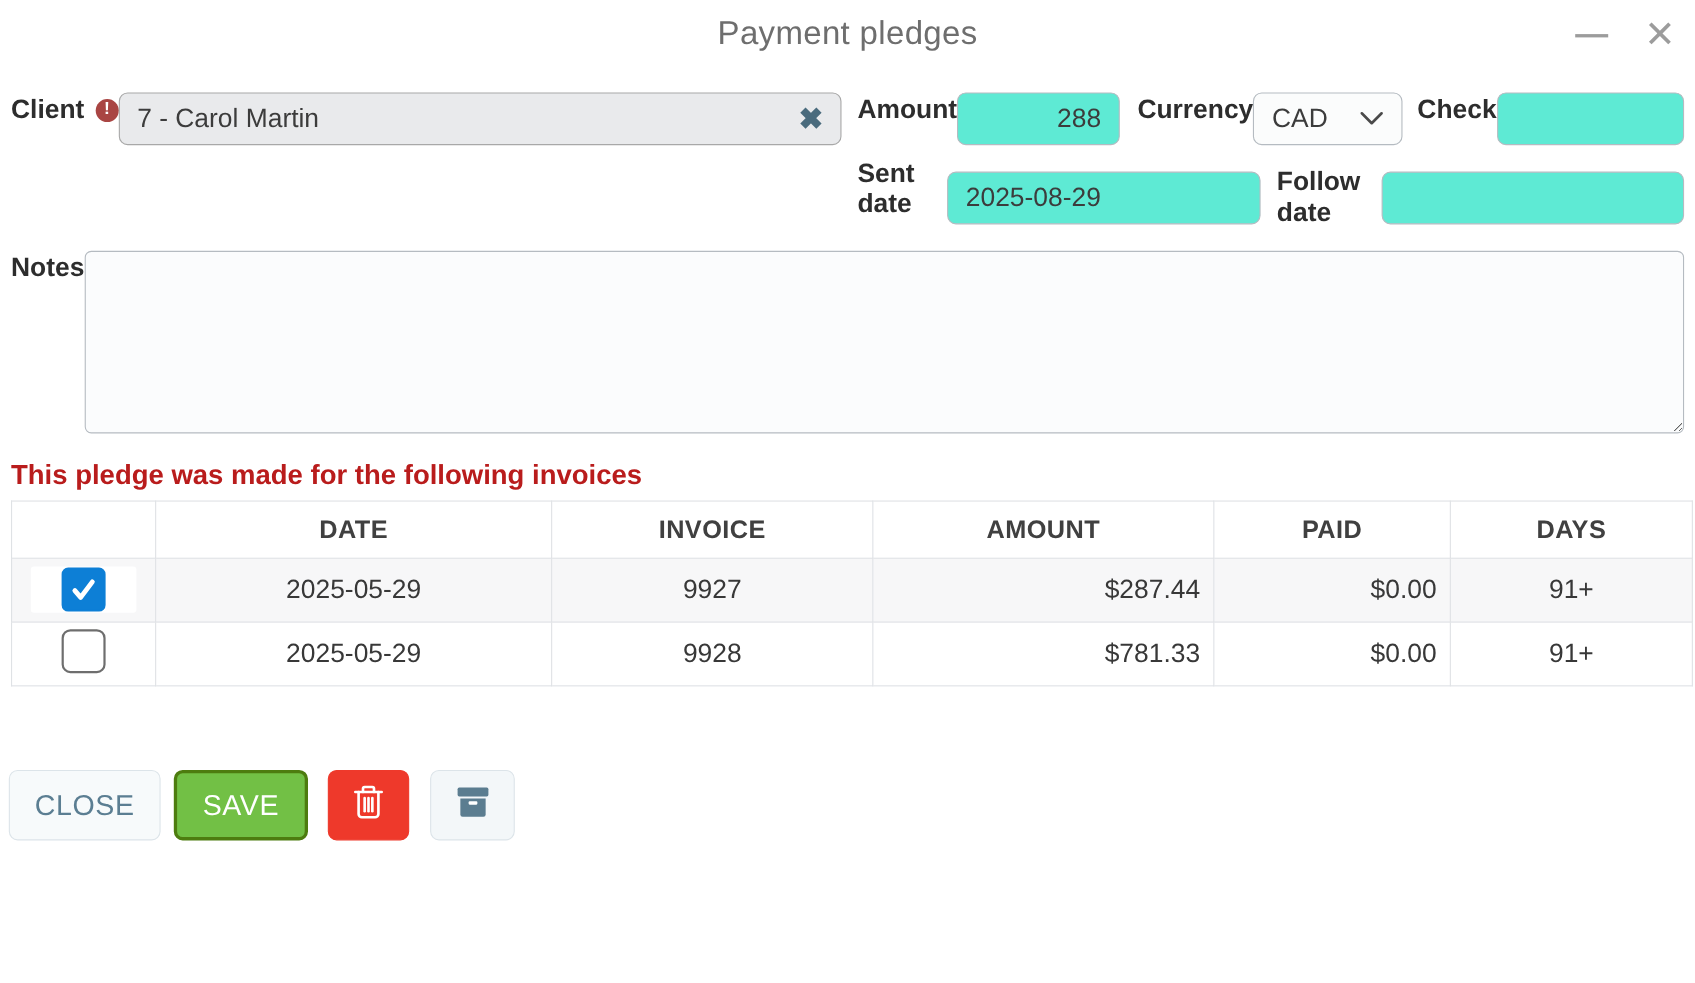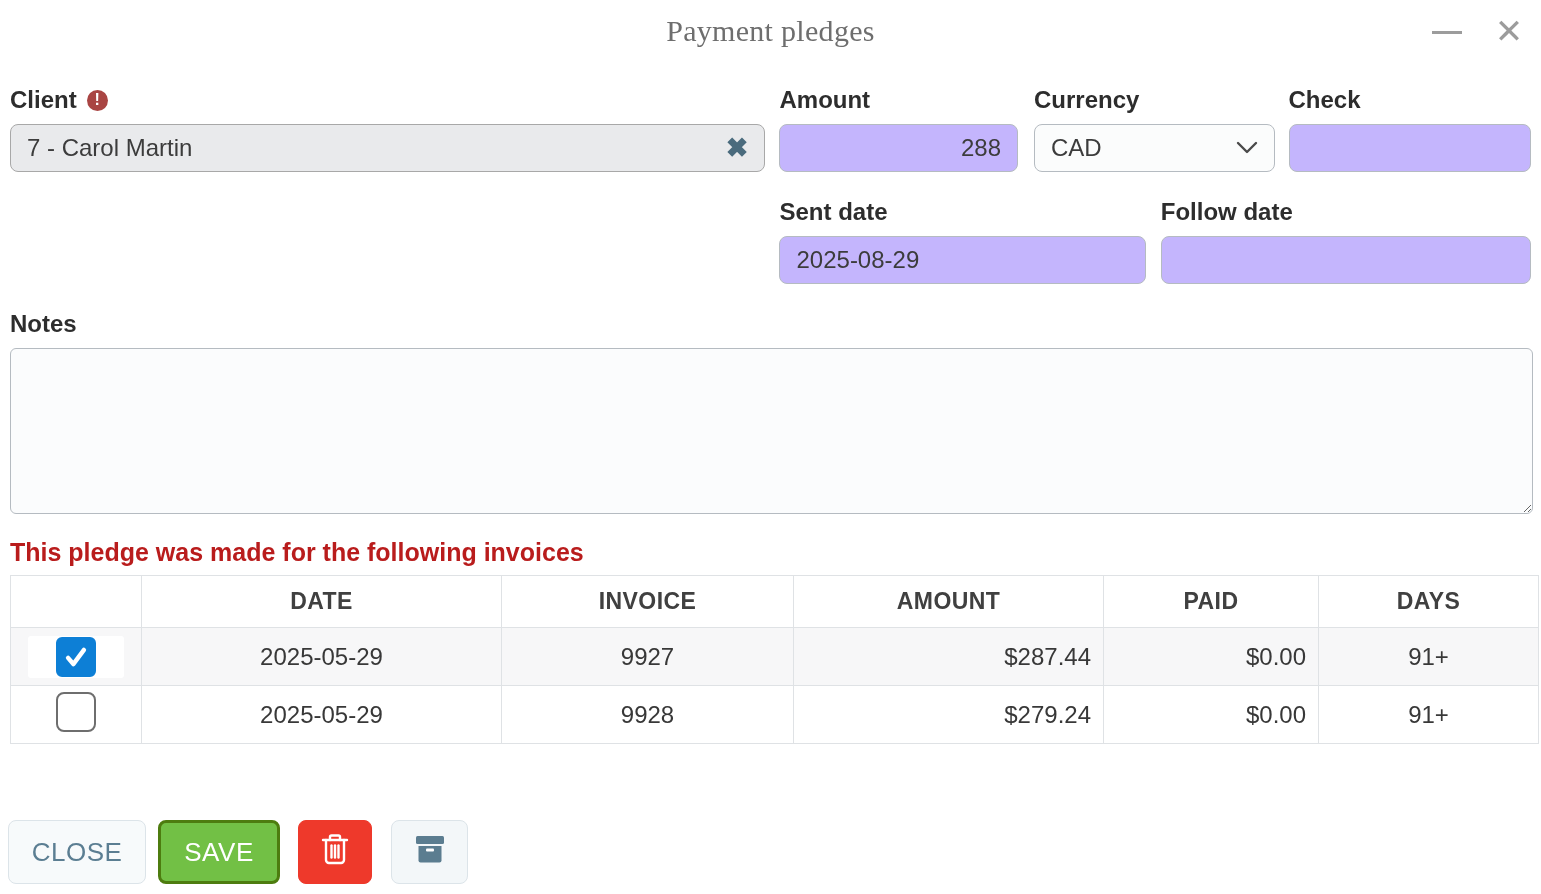--- a/index.html
+++ b/index.html
@@ -1,48 +1,48 @@
 <!DOCTYPE html>
 <html><head>
 <meta charset="utf-8">
 <style>
   * { box-sizing: border-box; margin: 0; padding: 0; }
   html, body { width: 1541px; height: 894px; background: #ffffff; overflow: hidden; }
   body { font-family: "Liberation Sans", sans-serif; color: #2d2d2d; }
 
   
-  .win-header { position: relative; height: 62px; font-family: Liberation Serif, serif; }
+  .win-header { position: relative; height: 62px; }
   .win-title {
     text-align: center; font-size: 30px; font-weight: 400; color: #6e6e6e;
     padding-top: 14px; letter-spacing: .3px;
   }
   .win-controls { position: absolute; top: 14px; right: 14px; display: flex; align-items: center; gap: 26px; }
   .win-btn { width: 36px; height: 36px; display: flex; align-items: center; justify-content: center; cursor: pointer; }
   .minus-bar { width: 30px; height: 3px; background: #9c9c9c; }
   .x-glyph { font-size: 34px; color: #9c9c9c; line-height: 1; font-weight: 400; }
 
   
   .form-area { padding: 0 10px; }
   .frow { display: flex; margin-top: 24px; }
   .frow1 { margin-top: 22px; }
-  .fgroup { display: flex; flex-direction: column; }
+  .fgroup { display: flex; }
   .flabel { font-size: 24px; font-weight: 700; color: #2d2d2d; margin-bottom: 8px; display: flex; align-items: center; gap: 10px; height: 32px; }
   .field {
-    height: 48px; border: 1px solid #b5bbc1; border-radius: 8px; background: #c4b5fd;
+    height: 48px; border: 1px solid #b5bbc1; border-radius: 8px; background: #5eead4;
     font-size: 24px; color: #3c3c3c; padding: 0 16px; display: flex; align-items: center;
     font-family: "Liberation Sans", sans-serif; width: 100%;
   }
   input.field { outline: none; }
   .g-client   { width: 757px; margin-right: 14px; }
   .g-amount   { width: 239px; margin-right: 16px; }
   .g-currency { width: 241px; margin-right: 14px; }
   .g-check    { width: 243px; }
   .g-contact  { width: 757px; margin-right: 14px; }
   .g-sent     { width: 367px; margin-right: 15px; }
-  .g-follow   { width: 371px; }
+  .g-follow   { width: 371px; align-items: flex-end; }
 
   .client-box { background: #e9eaec; border-color: #a8a8a8; justify-content: space-between; cursor: default; }
   .client-text { color: #3c3c3c; }
   .clear-x { color: #4a6b7d; font-size: 27px; font-weight: 700; cursor: pointer; line-height: 1; }
 
   .req-badge {
     width: 21px; height: 21px; border-radius: 50%; background: #a94543; color: #ffffff;
     font-size: 16px; font-weight: 700; display: inline-flex; align-items: center; justify-content: center;
   }
 
@@ -198,21 +198,21 @@
     <tr>
       <td>
         <span class="cb-wrap">
           <span class="cb">
             
           </span>
         </span>
       </td>
       <td>2025-05-29</td>
       <td>9928</td>
-      <td class="num">$279.24</td>
+      <td class="num">$781.33</td>
       <td class="num">$0.00</td>
       <td>91+</td>
     </tr>
   </tbody>
 </table>
 
 <div class="actions">
   <div class="btn btn-close">CLOSE</div>
   <div class="btn btn-save">SAVE</div>
   <div class="btn btn-trash">

